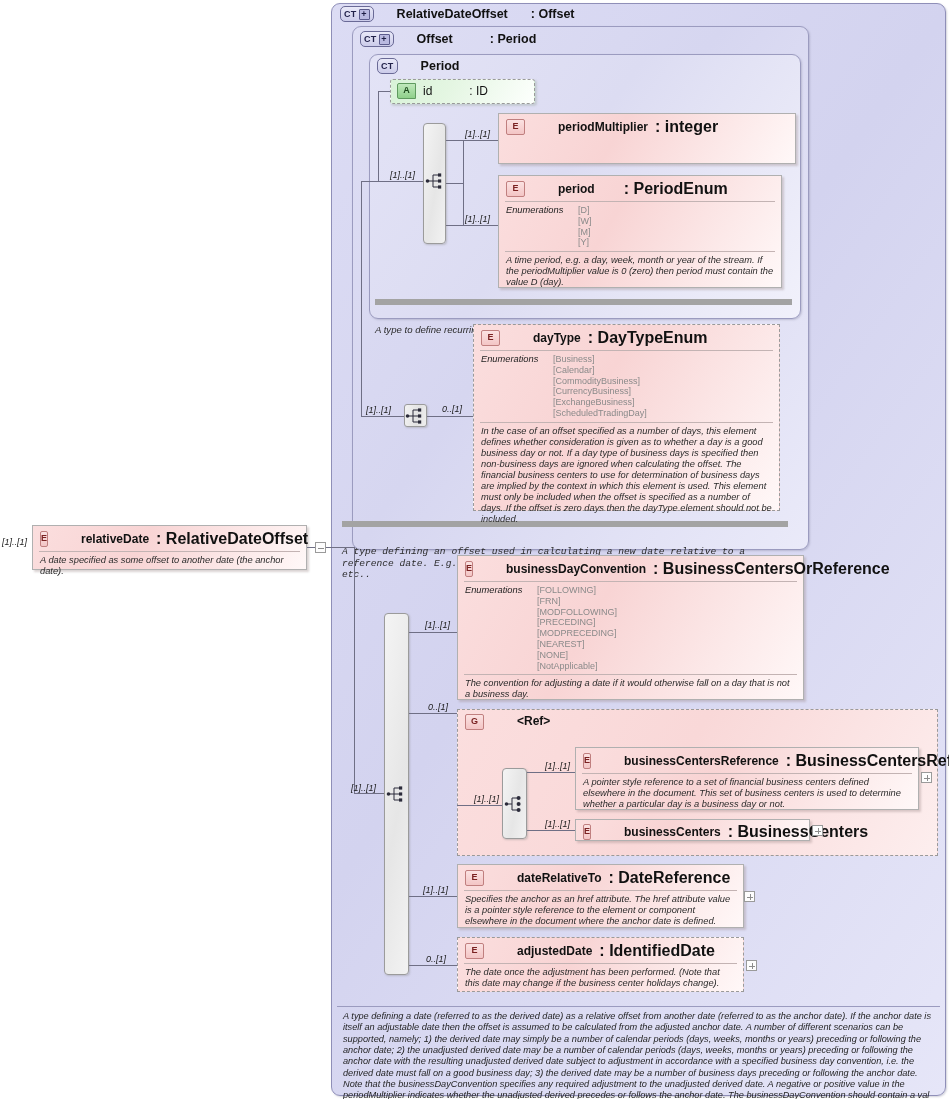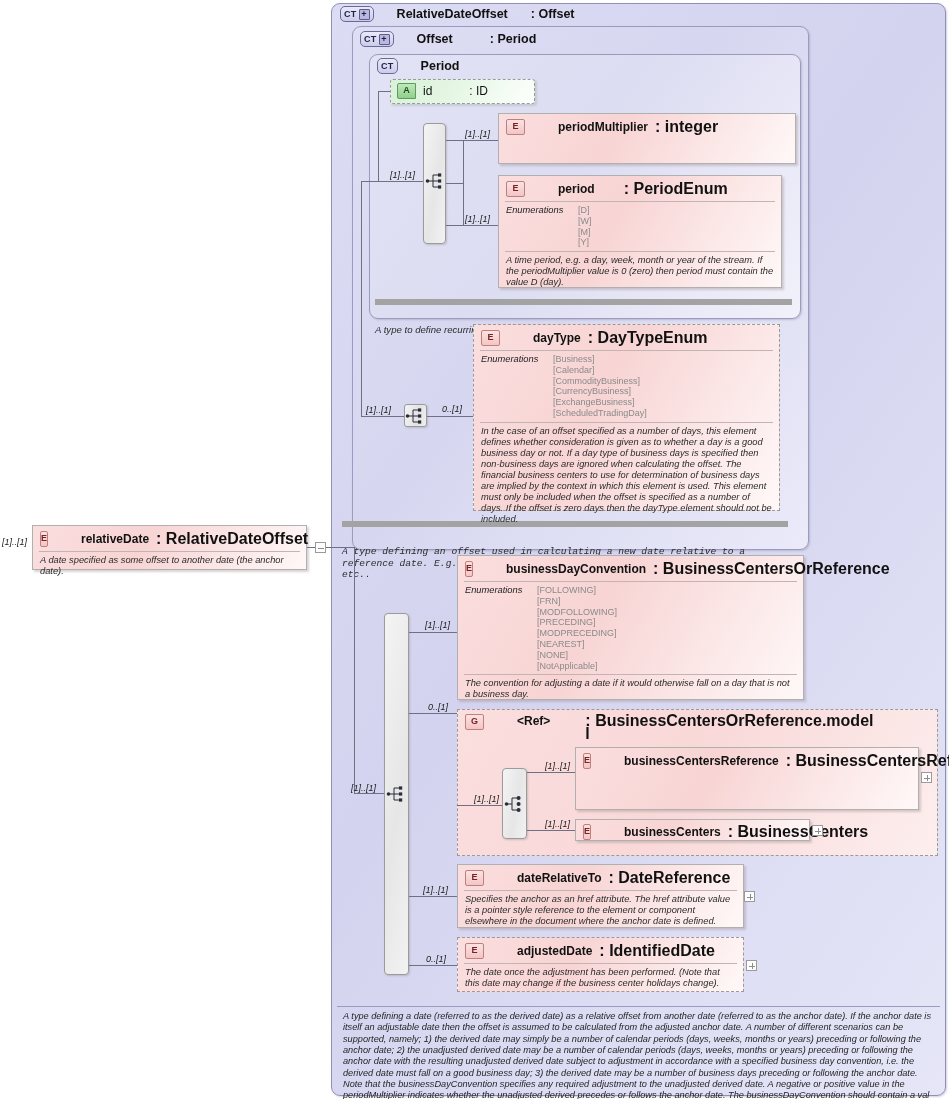--- a/index.html
+++ b/index.html
@@ -295,24 +295,20 @@
       <div>[NotApplicable]</div>
     </div>
   </div>
   <div class="edoc">The convention for adjusting a date if it would otherwise fall on a day that is not a business day.</div>
 </div>
 
 <div class="ebox grp" style="left:457px;top:709px;width:481px;height:147px;">
   <div class="ehead" style="align-items:flex-start;">
     <span class="badge-g">G</span>
     <span class="ename">&lt;Ref&gt;</span>
-    <span class="etype" style="margin-left:28px;line-height:13px;">
-      <span>:</span> <span>BusinessCentersOrReference.model</span><br>
-      <span>l</span>
-    </span>
   </div>
 </div>
 
 <div class="ln lnh" style="left:457px;top:805px;width:45px;"></div>
 <div class="card" style="left:474px;top:794px;">[1]..[1]</div>
 
 <div class="comptall" style="left:502px;top:768px;width:25px;height:71px;"></div>
 <svg class="abs" style="left:504px;top:794px;width:20px;height:20px;" viewBox="0 0 20 20">
   <circle cx="2.5" cy="10" r="1.8" fill="#2b2b3a"></circle>
   <line x1="4" y1="10" x2="8" y2="10" stroke="#2b2b3a" stroke-width="1"></line>
@@ -329,20 +325,21 @@
 
 <div class="ln lnh" style="left:527px;top:830px;width:48px;"></div>
 <div class="card" style="left:545px;top:819px;">[1]..[1]</div>
 
 <div class="ebox plain" style="left:575px;top:747px;width:344px;height:63px;">
   <div class="ehead">
     <span class="badge-e">E</span>
     <span class="ename">businessCentersReference</span>
     <span class="etype"><span>:</span> <span>BusinessCentersReference</span></span>
   </div>
+  <div class="edoc">A pointer style reference to a set of financial business centers defined elsewhere in the document. This set of business centers is used to determine whether a particular day is a business day or not.</div>
 </div>
 <div class="expbox plus" style="left:921px;top:772px;"></div>
 
 <div class="ebox plain" style="left:575px;top:819px;width:235px;height:22px;">
   <div class="ehead" style="padding:3px 7px;">
     <span class="badge-e">E</span>
     <span class="ename">businessCenters</span>
     <span class="etype"><span>:</span> <span>BusinessCenters</span></span>
   </div>
 </div>

